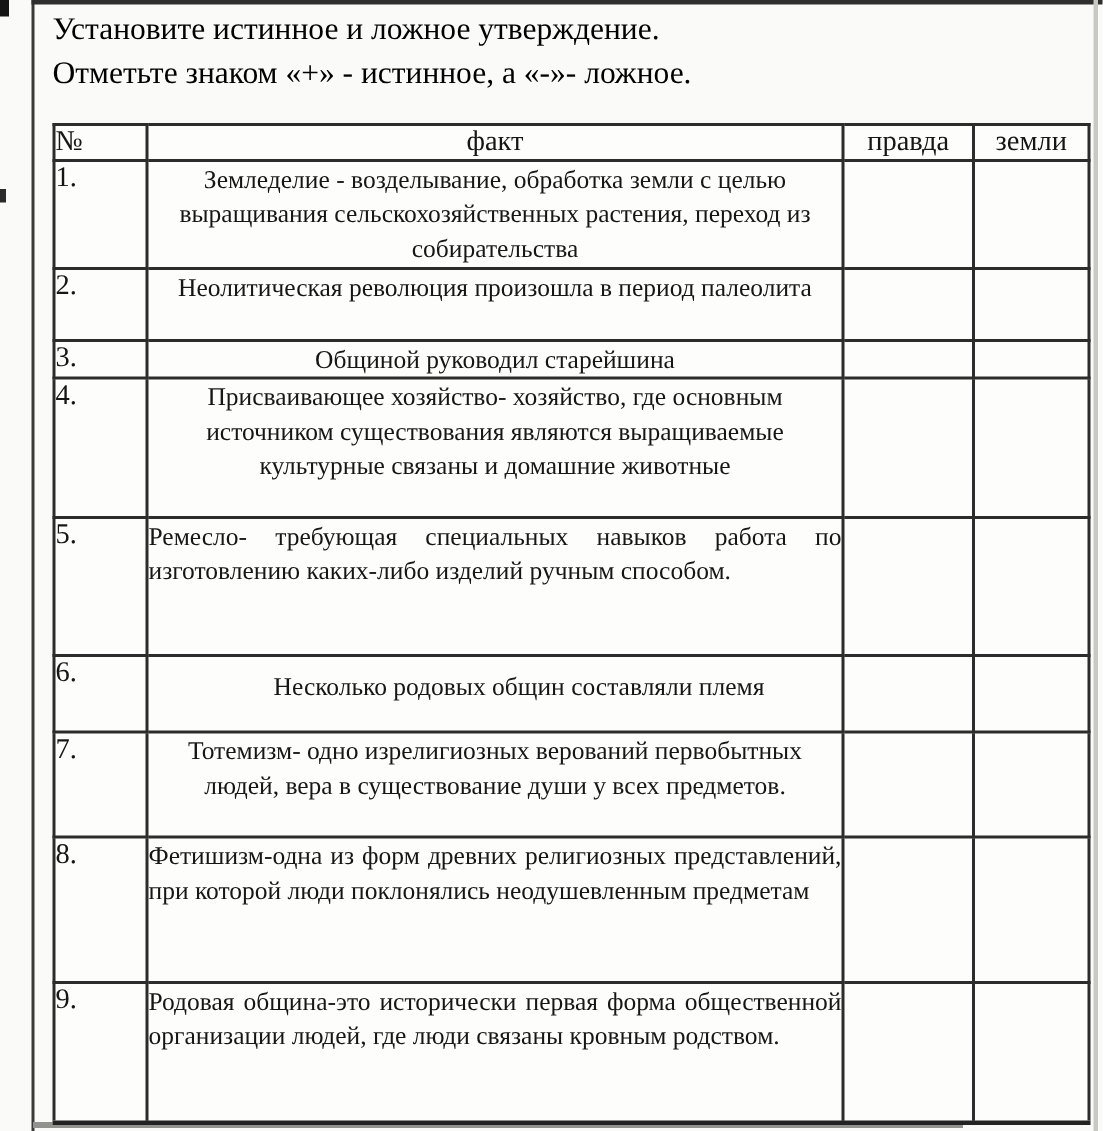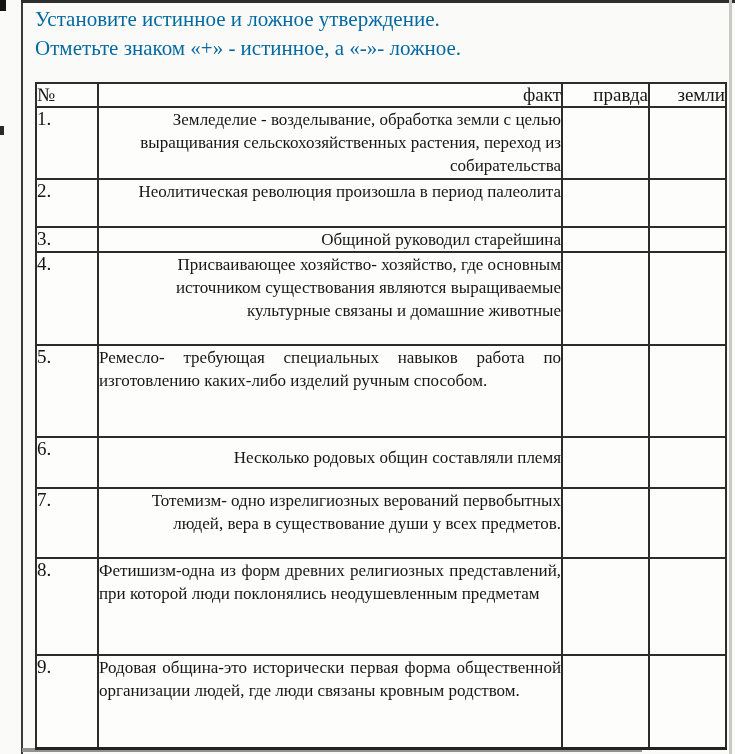--- a/index.html
+++ b/index.html
@@ -54,21 +54,21 @@
     background: #2a2a2a;
   }
 
   
   .title-block {
     position: absolute;
     left: 35px; top: 5px;
     width: 690px;
     font-size: 21px;
     line-height: 29px;
-    color: #0369a1;
+    color: #000000;
   }
 
   
   table.facts {
     position: absolute;
     left: 35px; top: 82px;
     width: 690px;
     border-collapse: collapse;
     table-layout: fixed;
     background: #fdfdfb;
@@ -84,34 +84,34 @@
     padding: 0;
     overflow: hidden;
   }
   table.facts { border: 2px solid #232323; border-bottom-width: 3px; }
 
   thead tr { height: 23px; }
   th {
     font-weight: normal;
     font-size: 19px;
     line-height: 22px;
-    text-align: right;
+    text-align: center;
   }
   th.h-num { text-align: left; padding-left: 7px; }
 
   td.num {
     font-size: 19px;
     line-height: 22px;
     padding: 1px 4px 0 6px;
   }
   td.fact {
     font-size: 17px;
     line-height: 23px;
     padding: 2px 7px 2px 8px;
-    text-align: right;
+    text-align: center;
   }
 
   
   tbody tr:nth-child(1) { height: 72px; }
   tbody tr:nth-child(2) { height: 48px; }
   tbody tr:nth-child(3) { height: 23px; }
   tbody tr:nth-child(4) { height: 93px; }
   tbody tr:nth-child(5) { height: 92px; }
   tbody tr:nth-child(6) { height: 51px; }
   tbody tr:nth-child(7) { height: 70px; }

